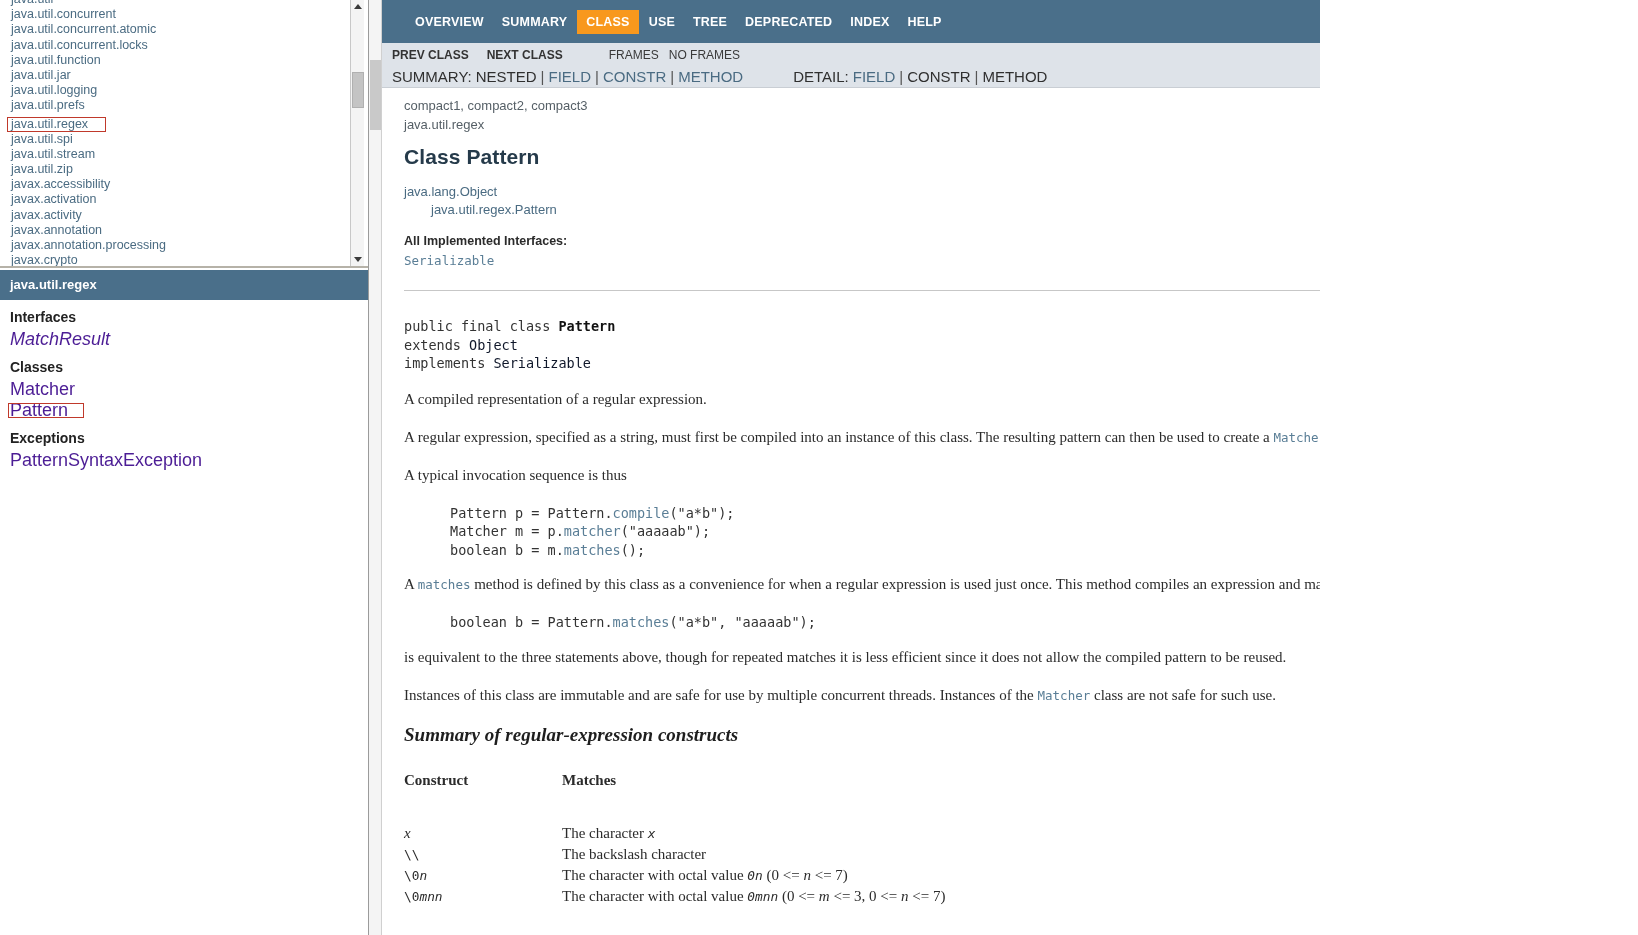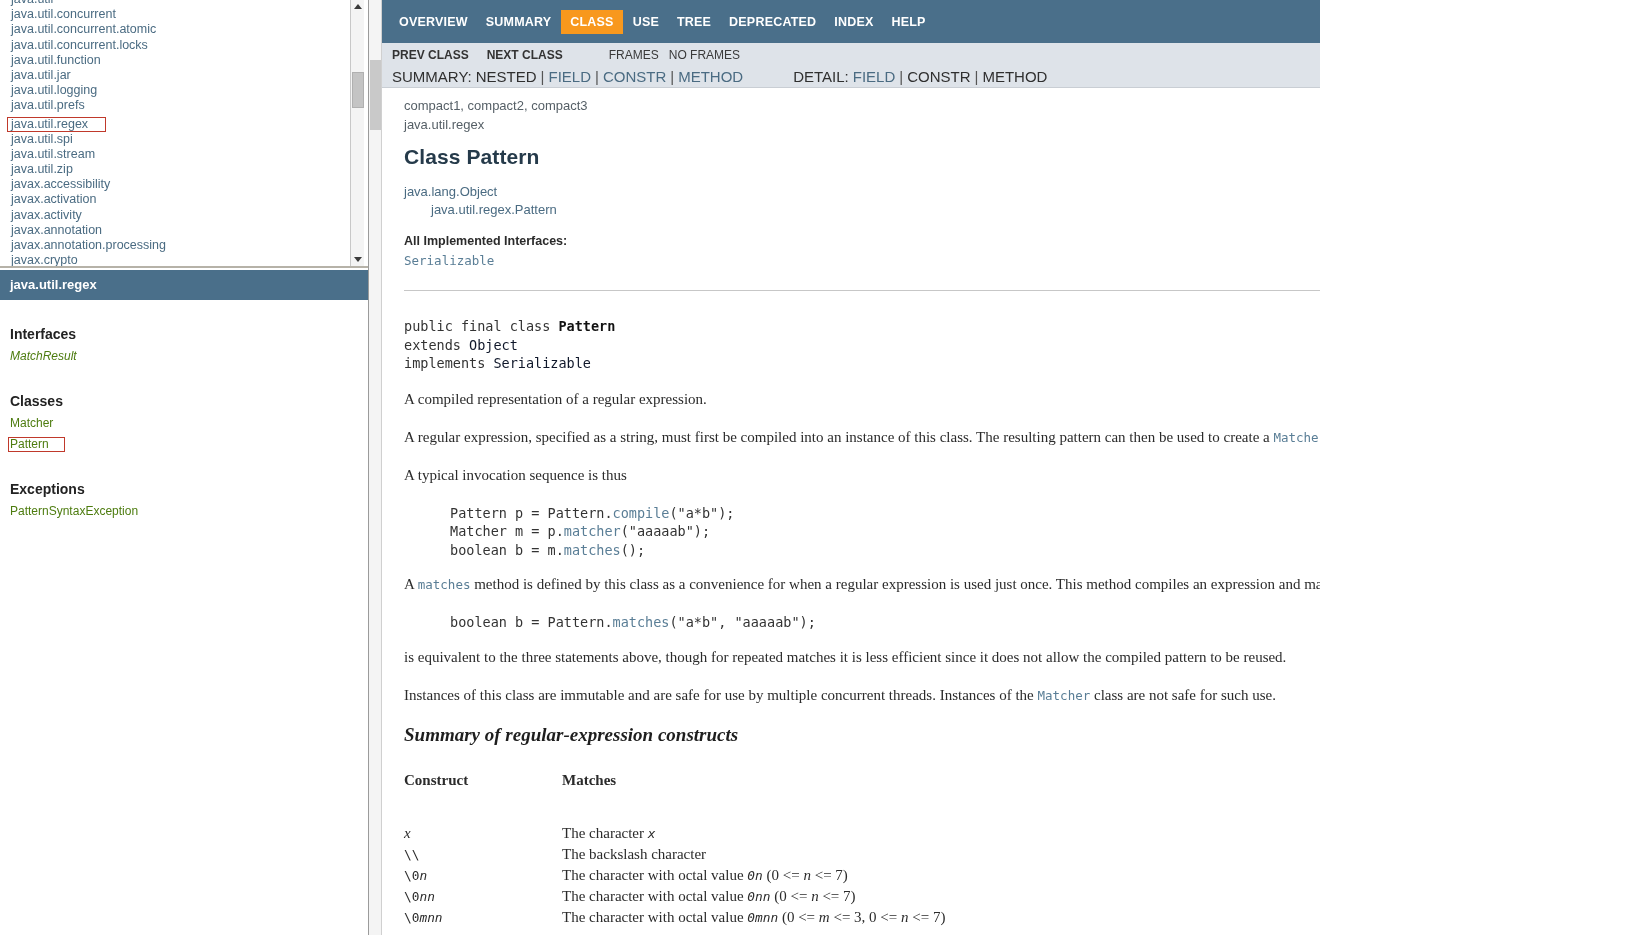--- a/index.html
+++ b/index.html
@@ -110,25 +110,25 @@
     font-weight: bold;
     font-size: 13px;
     padding: 7px 0 7px 10px;
     height: 30px;
     line-height: 16px;
   }
   .cl-head {
     font-weight: bold;
     font-size: 14px;
     color: #222222;
-    padding: 26px 0 4px 10px;
+    padding: 9px 0 4px 10px;
   }
   .cl-item {
-    font-size: 12px;
-    color: #4d7c0f;
+    font-size: 18px;
+    color: #4c1d95;
     padding: 3px 0 3px 10px;
     text-decoration: none;
     display: block;
     line-height: 15px;
   }
   .cl-item.italic { font-style: italic; }
   .cl-boxed {
     display: inline-block;
     outline: 1.5px solid #c0392b;
     outline-offset: -1px;
@@ -164,21 +164,21 @@
 
   
   #topnav {
     position: absolute;
     left: 13px; top: 0;
     width: 1256px;
     height: 43px;
     background: #4a6f8a;
     display: flex;
     align-items: center;
-    padding-left: 9px;
+    padding-left: 25px;
   }
   .nav-link {
     color: #ffffff;
     font-size: 12.5px;
     font-weight: bold;
     letter-spacing: .2px;
     text-decoration: none;
     padding: 4px 8px;
     margin-right: 2px;
   }
@@ -462,24 +462,20 @@
             </tr>
             <tr class="">
               <td class="c1"><span class="mn">\\</span></td>
               <td>The backslash character</td>
             </tr>
             <tr class="">
               <td class="c1"><span class="mn">\0<span class="it">n</span></span></td>
               <td>The character with octal value <span class="mn it">0n</span> (0 &lt;= <span class="it">n</span> &lt;= 7)</td>
             </tr>
             <tr class="">
-              <td class="c1"><span class="mn">\0<span class="it">nn</span></span></td>
-              <td>The character with octal value <span class="mn it">0nn</span> (0 &lt;= <span class="it">n</span> &lt;= 7)</td>
-            </tr>
-            <tr class="">
               <td class="c1"><span class="mn">\0<span class="it">mnn</span></span></td>
               <td>The character with octal value <span class="mn it">0mnn</span> (0 &lt;= <span class="it">m</span> &lt;= 3, 0 &lt;= <span class="it">n</span> &lt;= 7)</td>
             </tr>
           </tbody>
       </table>
 
     </div>
   </div>
 </div>
 

